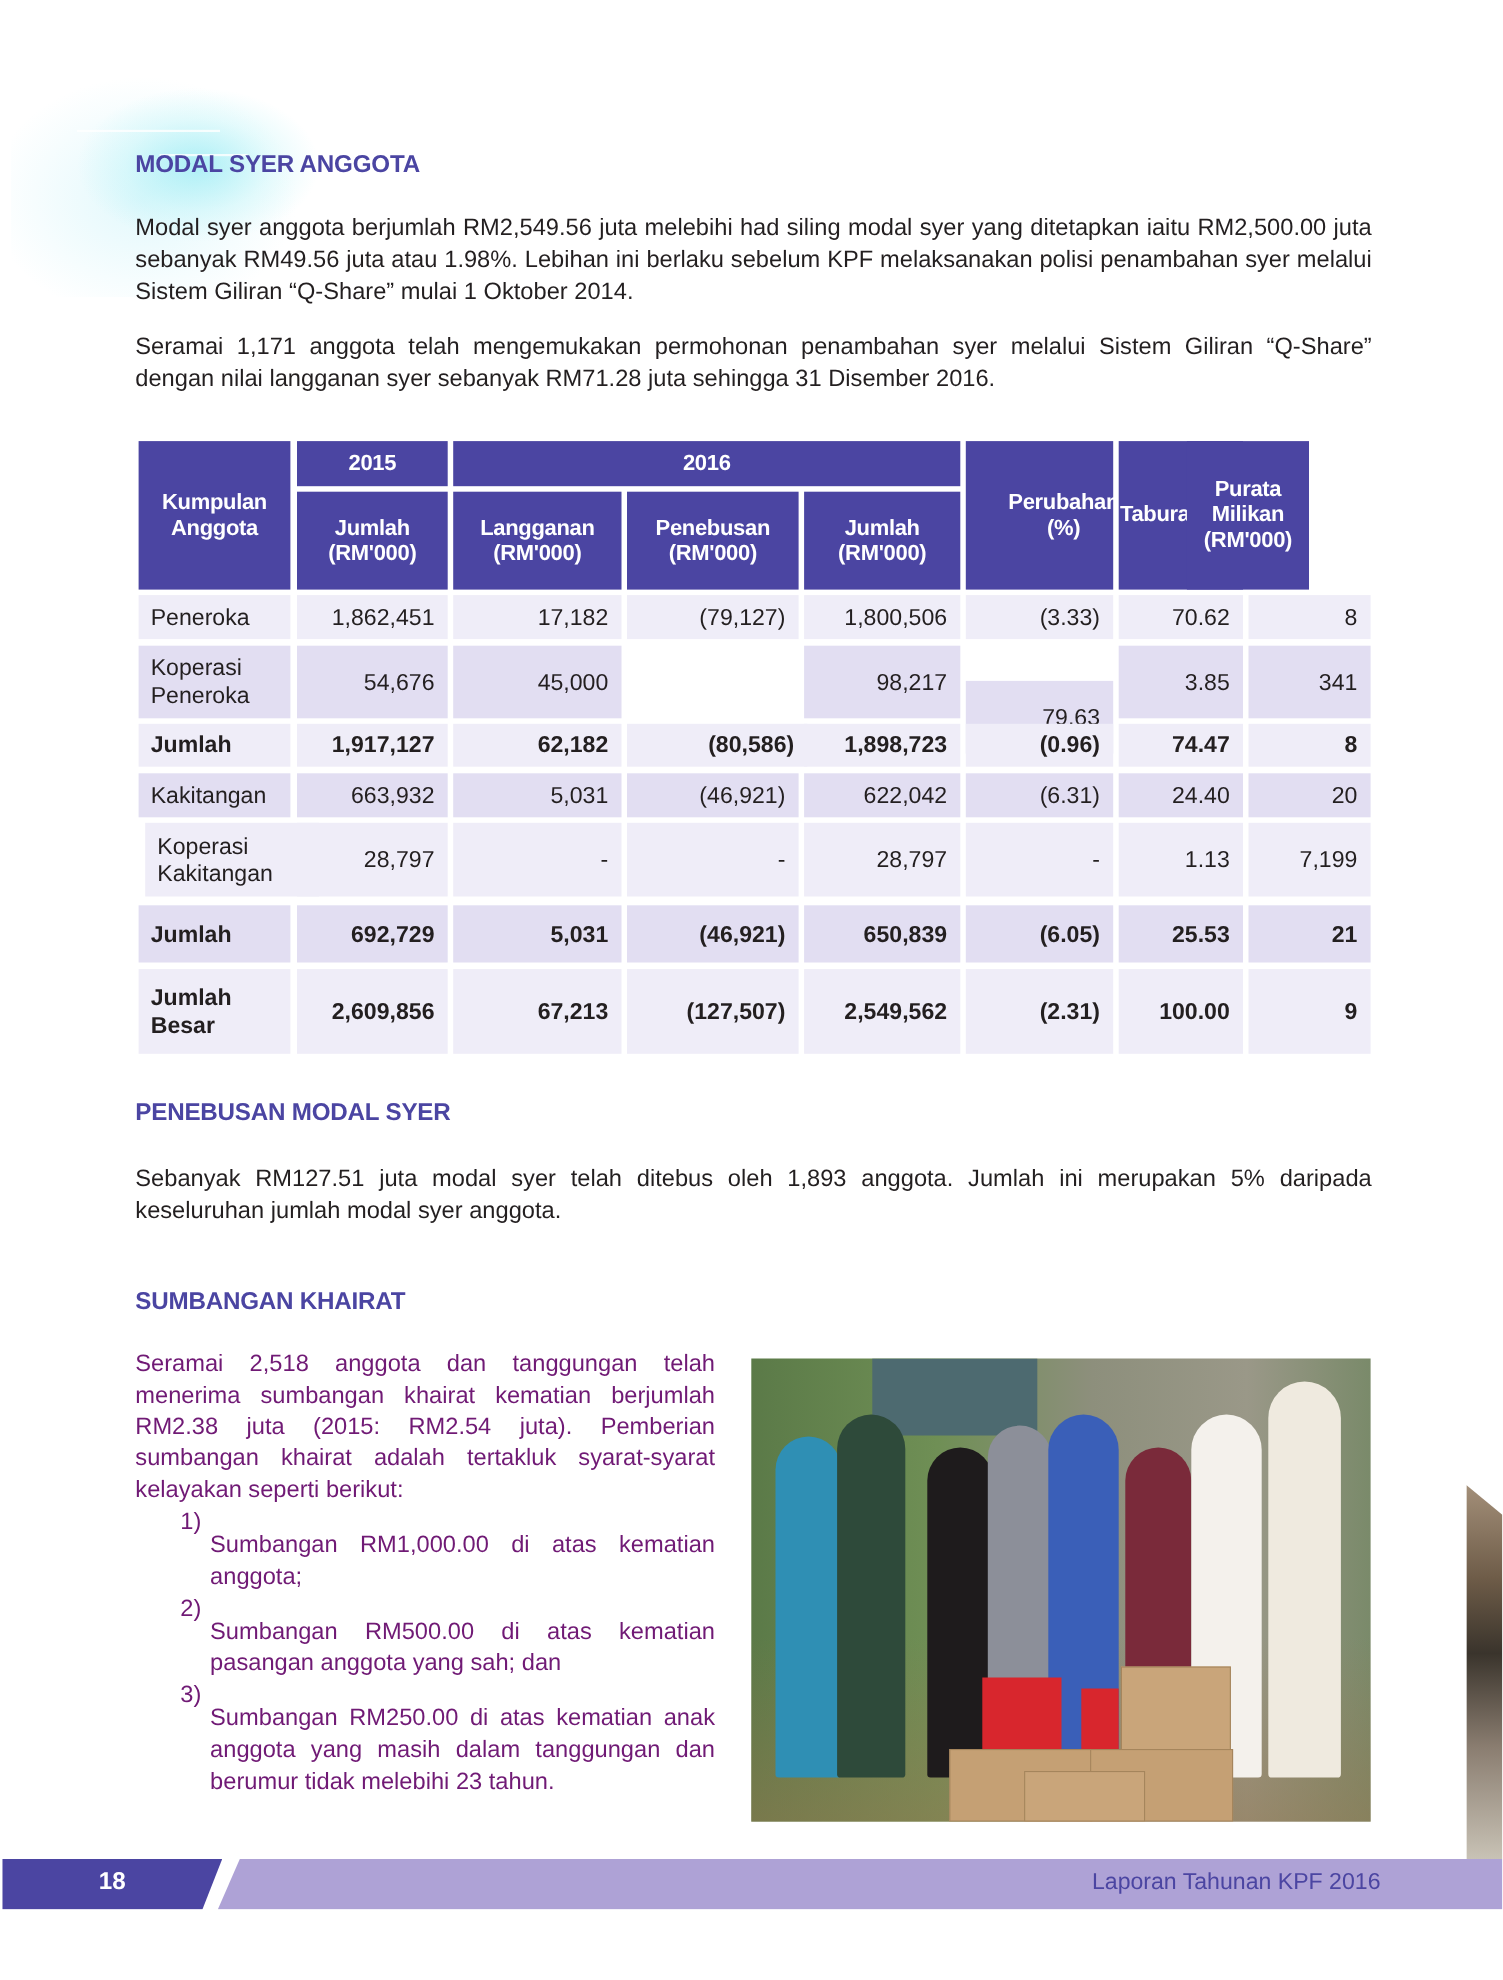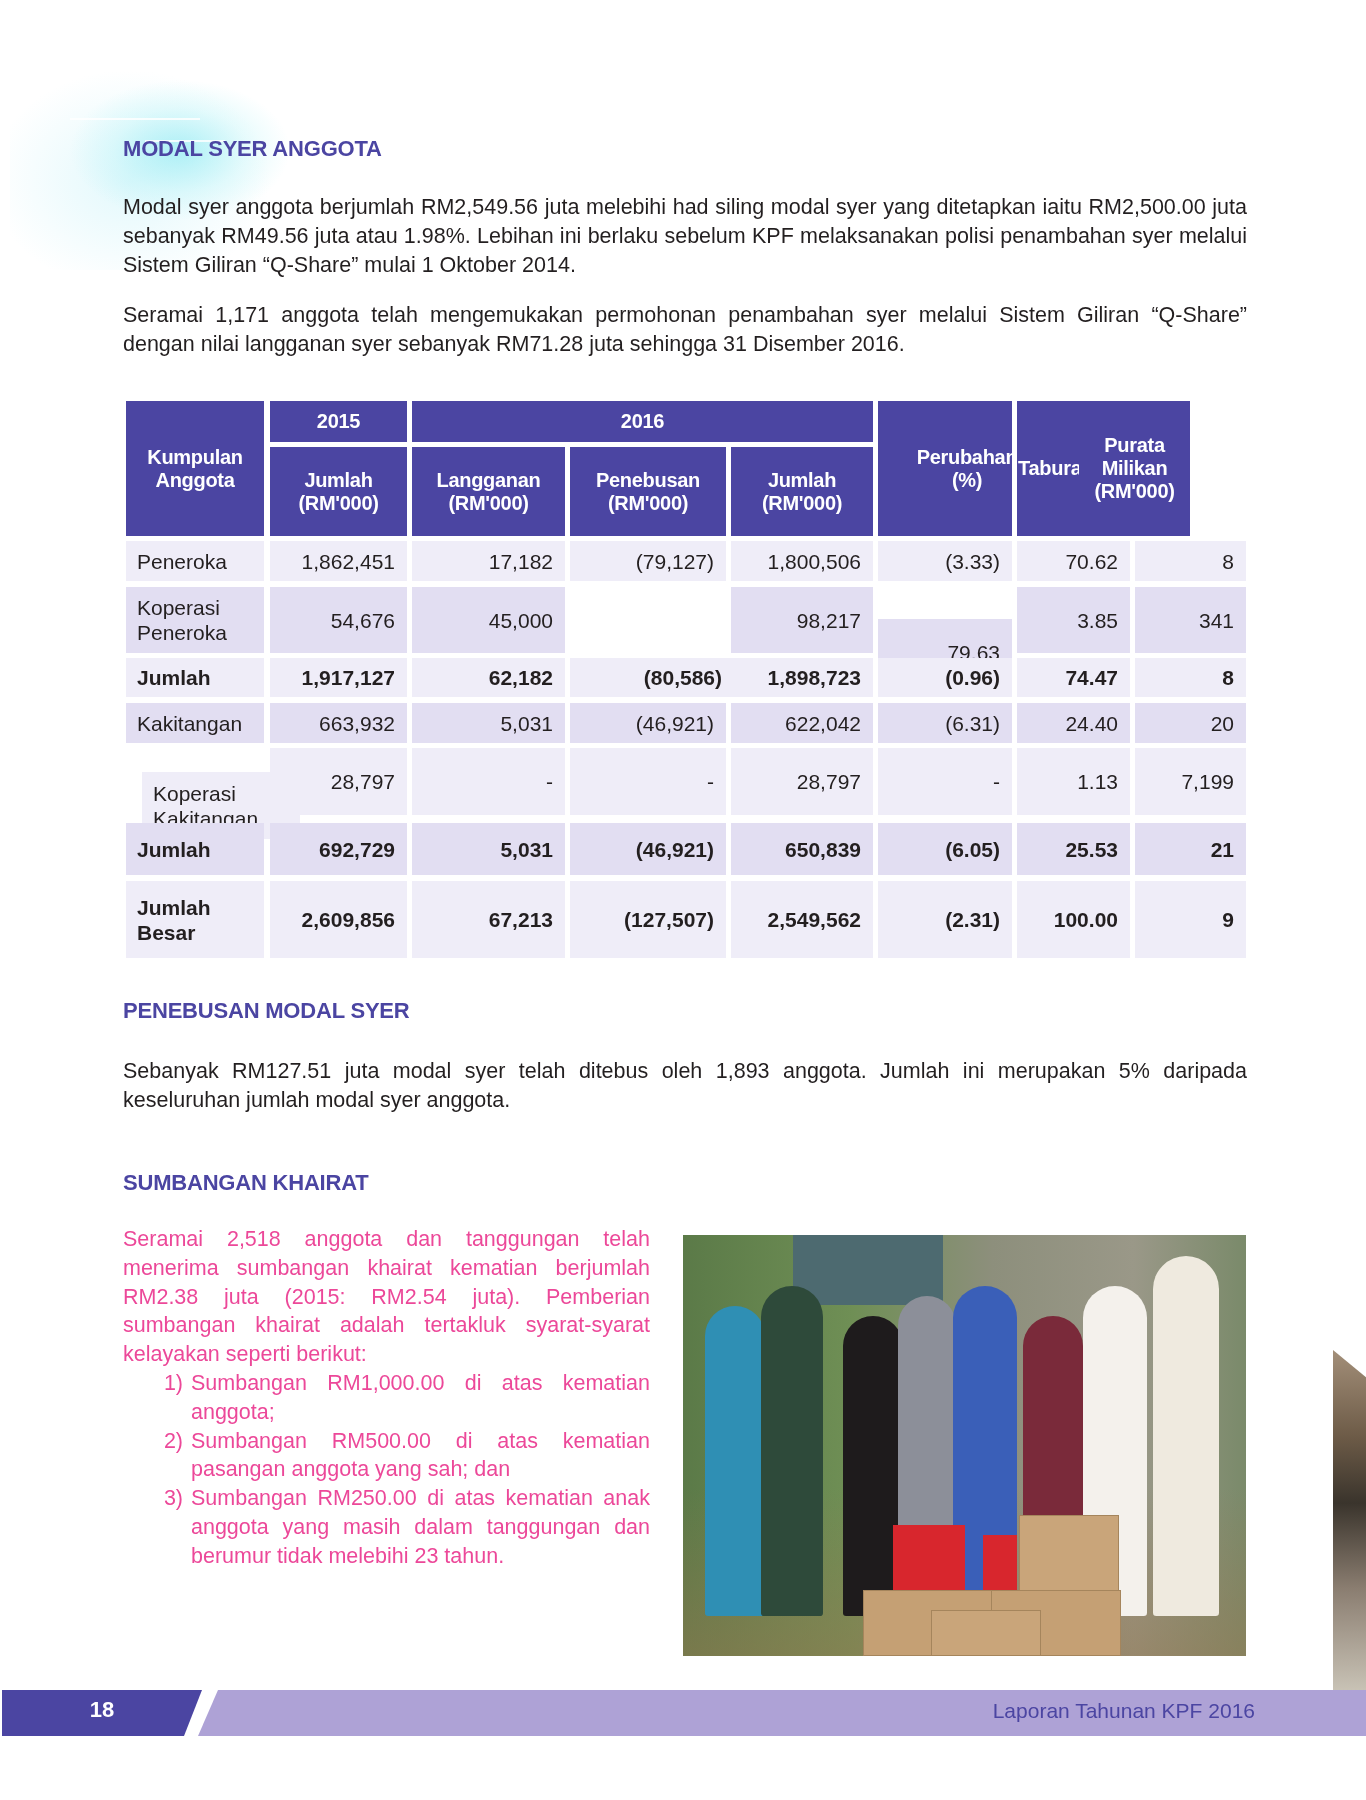--- a/index.html
+++ b/index.html
@@ -39,26 +39,26 @@
     position: absolute; top: 0; height: 100%;
     display: flex; align-items: center; justify-content: flex-end;
     padding: 0 12px; font-size: 21px; line-height: 25px; color: #231f20;
   }
   .cell.label { justify-content: flex-start; padding-left: 11px; }
   .row.odd .cell { background: #efedf8; }
   .row.even .cell { background: #e2def2; }
   .row.bold .cell { font-weight: bold; }
 
   
-  .kh-para { position: absolute; left: 123px; top: 1225px; width: 527px; font-size: 21.5px; line-height: 28.8px; color: #ec4899; }
+  .kh-para { position: absolute; left: 123px; top: 1225px; width: 527px; font-size: 21.5px; line-height: 28.8px; color: #701a75; }
   .kh-para p { text-align: justify; }
   .kh-list { list-style: none; }
   .kh-list li { display: flex; text-align: justify; }
   .kh-list .num { width: 68px; flex: 0 0 68px; text-align: right; padding-right: 8px; }
-  .kh-list .txt { flex: 1; text-align: justify; }
+  .kh-list .txt { flex: 1; text-align: justify; margin-top: 21px; }
 
   .photo {
     position: absolute; left: 683px; top: 1235px; width: 563px; height: 421px;
     background:
       linear-gradient(180deg, rgba(0,0,0,0) 60%, rgba(150,120,80,0.5) 100%),
       linear-gradient(90deg, #5b7a48 0%, #6f8f55 30%, #8d8f7c 55%, #9a9888 80%, #7a8a6a 100%);
     overflow: hidden;
   }
   .photo .wall { position: absolute; left: 110px; top: 0; width: 150px; height: 70px; background: #4d6a70; }
   .photo .p { position: absolute; bottom: 40px; border-radius: 40px 40px 4px 4px; }
@@ -146,21 +146,21 @@
     <div class="cell label" style="left:0;width:138px;">Kakitangan</div>
     <div class="cell" style="left:144px;width:137px;">663,932</div>
     <div class="cell" style="left:286px;width:153px;">5,031</div>
     <div class="cell" style="left:444px;width:156px;">(46,921)</div>
     <div class="cell" style="left:605px;width:142px;">622,042</div>
     <div class="cell" style="left:752px;width:134px;">(6.31)</div>
     <div class="cell" style="left:891px;width:113px;">24.40</div>
     <div class="cell" style="left:1009px;width:111px;">20</div>
   </div>
   <div class="row odd" style="top:347px;height:67px;">
-    <div class="cell label" style="left:16px;width:158px;margin-top:24px;">Koperasi Kakitangan</div>
+    <div class="cell label" style="left:6px;width:158px;">Koperasi Kakitangan</div>
     <div class="cell" style="left:144px;width:137px;">28,797</div>
     <div class="cell" style="left:286px;width:153px;">-</div>
     <div class="cell" style="left:444px;width:156px;">-</div>
     <div class="cell" style="left:605px;width:142px;">28,797</div>
     <div class="cell" style="left:752px;width:134px;">-</div>
     <div class="cell" style="left:891px;width:113px;">1.13</div>
     <div class="cell" style="left:1009px;width:111px;">7,199</div>
   </div>
   <div class="row even bold" style="top:422px;height:52px;">
     <div class="cell label" style="left:0;width:138px;">Jumlah</div>

